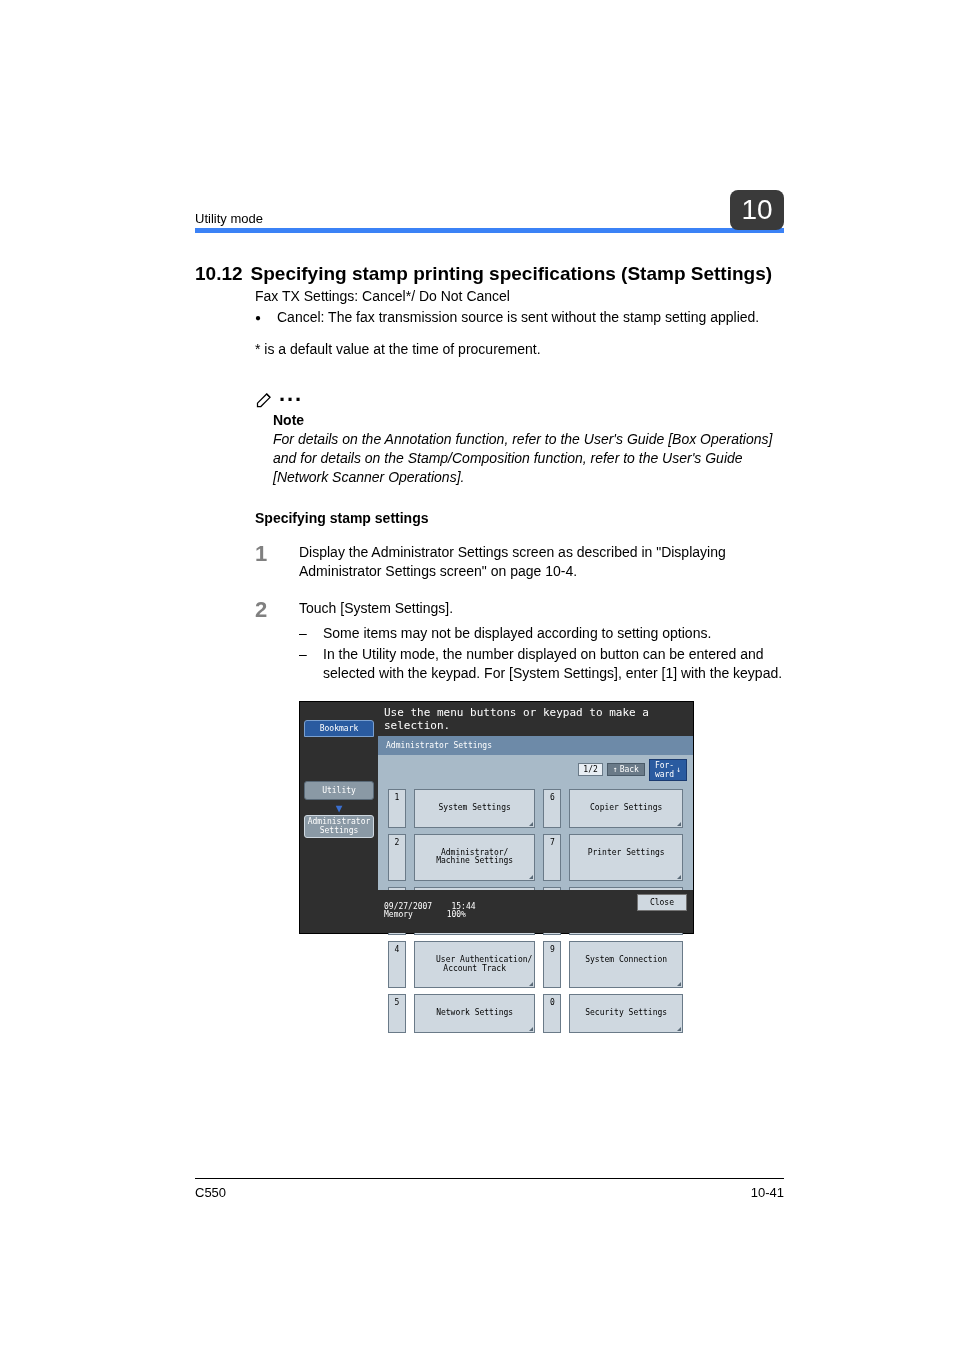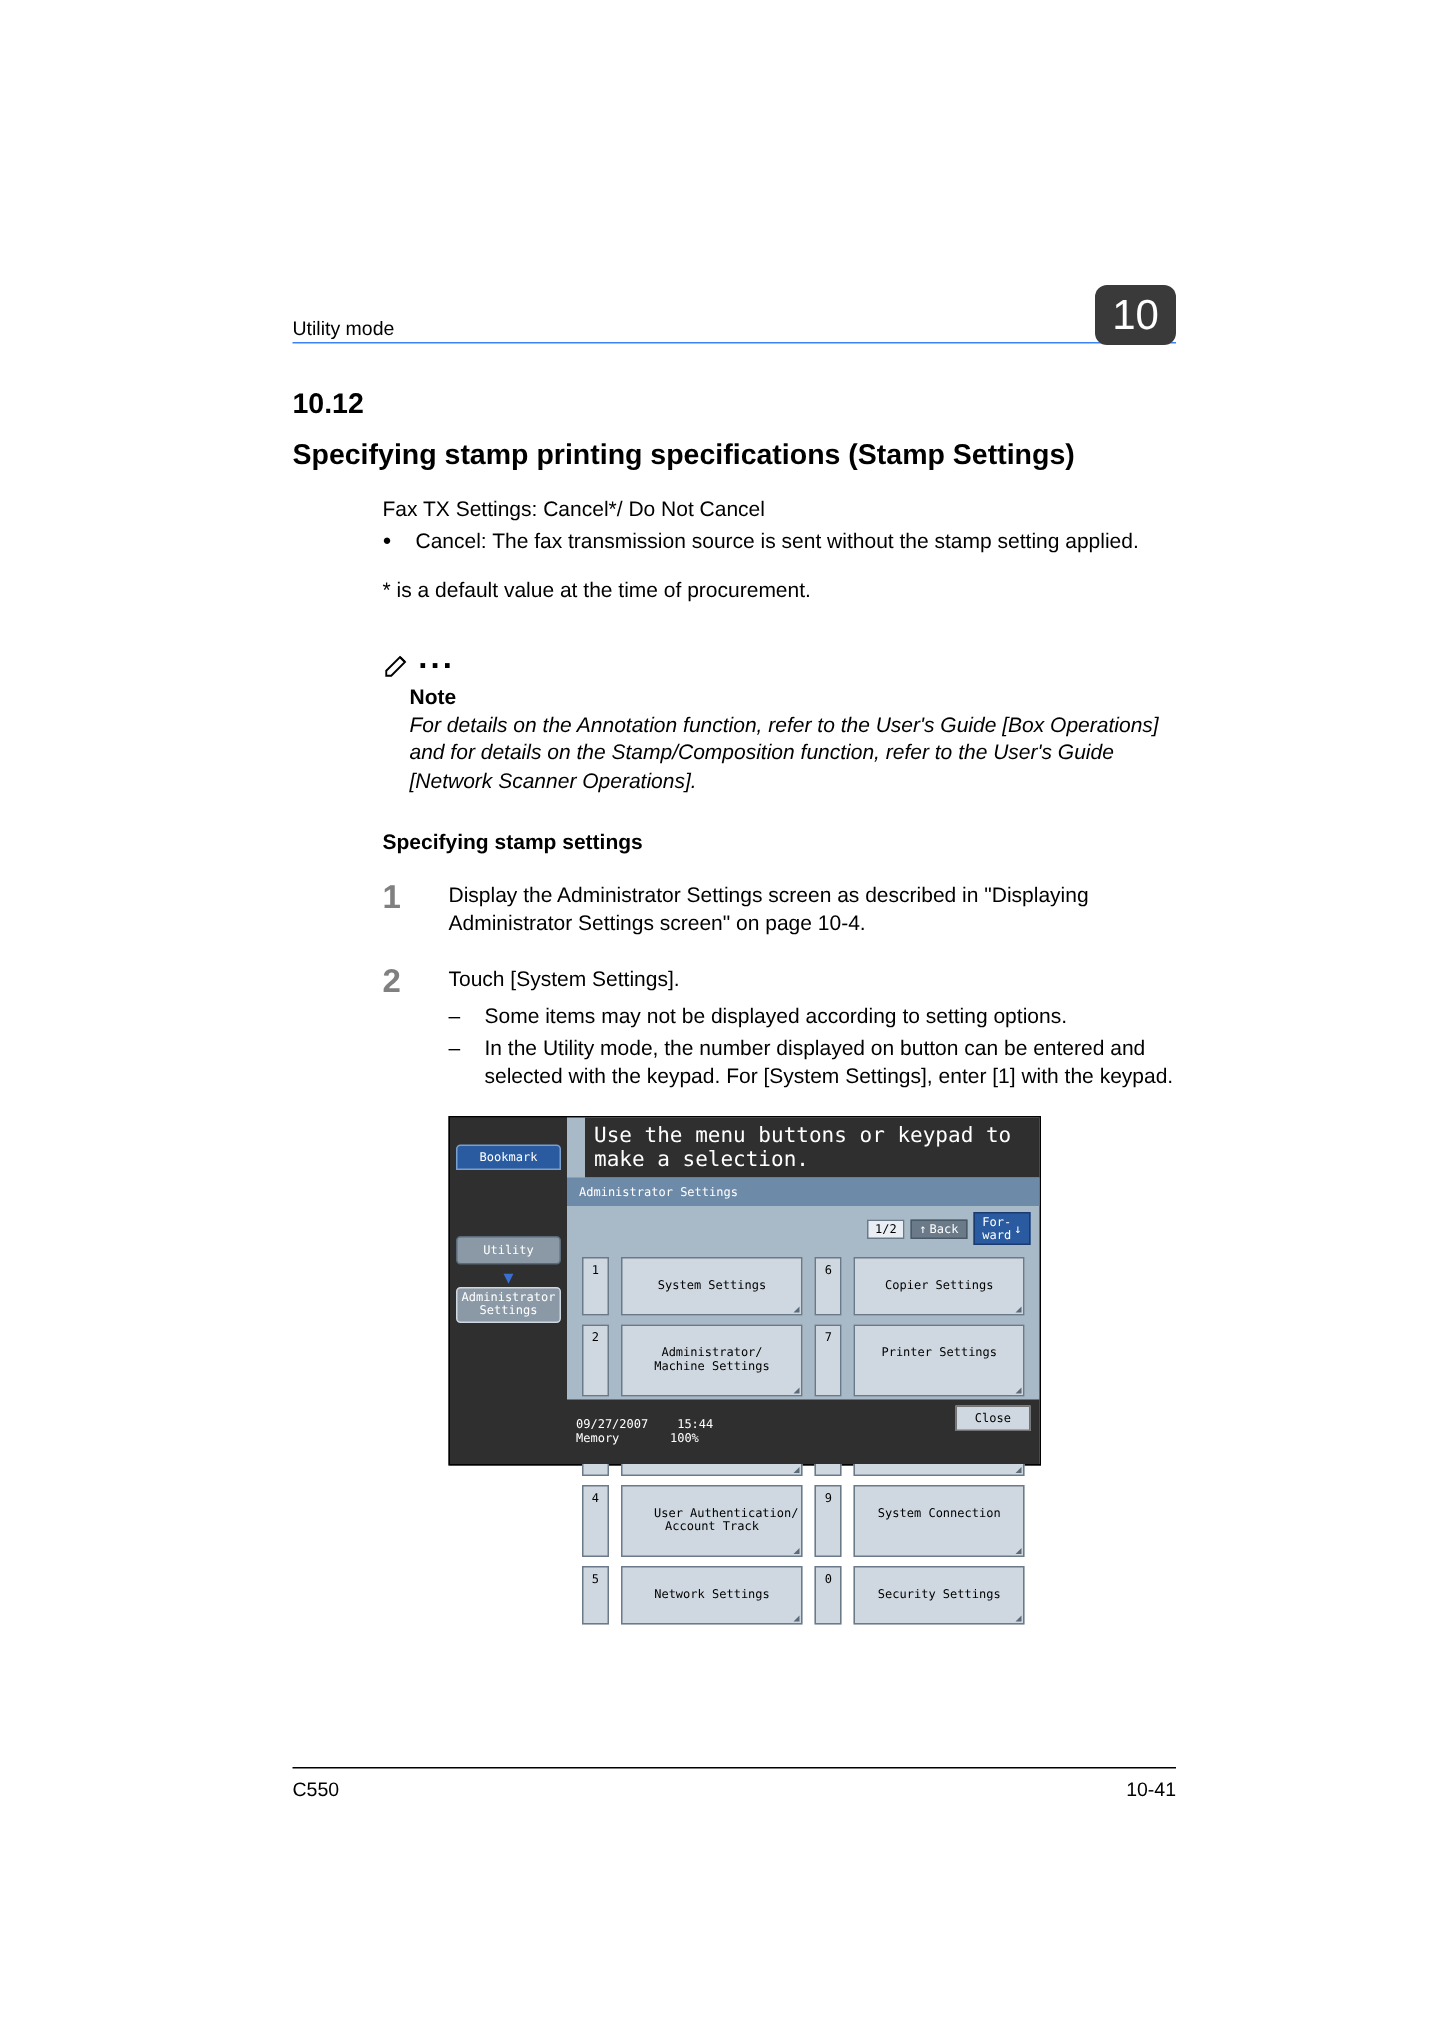--- a/index.html
+++ b/index.html
@@ -11,21 +11,21 @@
     height: 1350px;
     position: relative;
   }
   .page {
     padding: 190px 170px 0 195px;
   }
   .running-head {
     display: flex;
     justify-content: space-between;
     align-items: flex-end;
-    border-bottom: 1px solid #3b82f6;
+    border-bottom: 5px solid #3b82f6;
     padding-bottom: 2px;
     margin-bottom: 28px;
   }
   .running-head-text {
     font-size: 13px;
   }
   .chapter-badge {
     width: 54px;
     height: 40px;
     background: #3a3a3a;
@@ -34,25 +34,23 @@
     align-items: center;
     justify-content: center;
     color: #fff;
     font-size: 28px;
     font-weight: normal;
     margin-bottom: -4px;
   }
   h1.section-title {
     font-size: 19px;
     font-weight: bold;
-    margin-bottom: 14px;
     line-height: 1.35;
     display: flex;
     gap: 8px;
-    flex-direction: column;
   }
   h1.section-title .num { white-space: nowrap; }
   .body-block {
     margin-left: 60px;
     font-size: 14px;
     line-height: 1.35;
   }
   .para { margin-bottom: 14px; }
   ul.bullets { list-style: none; margin-bottom: 14px; }
   ul.bullets li { position: relative; padding-left: 22px; margin-bottom: 4px; }
@@ -128,22 +126,21 @@
     color: #fff;
     text-align: center;
     padding: 2px 0;
     line-height: 1.1;
     margin-top: 0;
   }
   .ui-hint {
     color: #fff;
     background: #2f2f2f;
     padding: 4px 6px;
-    font-size: 14px;
-    margin-left: 12px;
+    font-size: 11px;
   }
   .ui-titlebar {
     background: #6d8aa8;
     color: #fff;
     padding: 5px 8px;
     font-size: 8px;
   }
   .ui-pager-row {
     display: flex;
     justify-content: flex-end;

